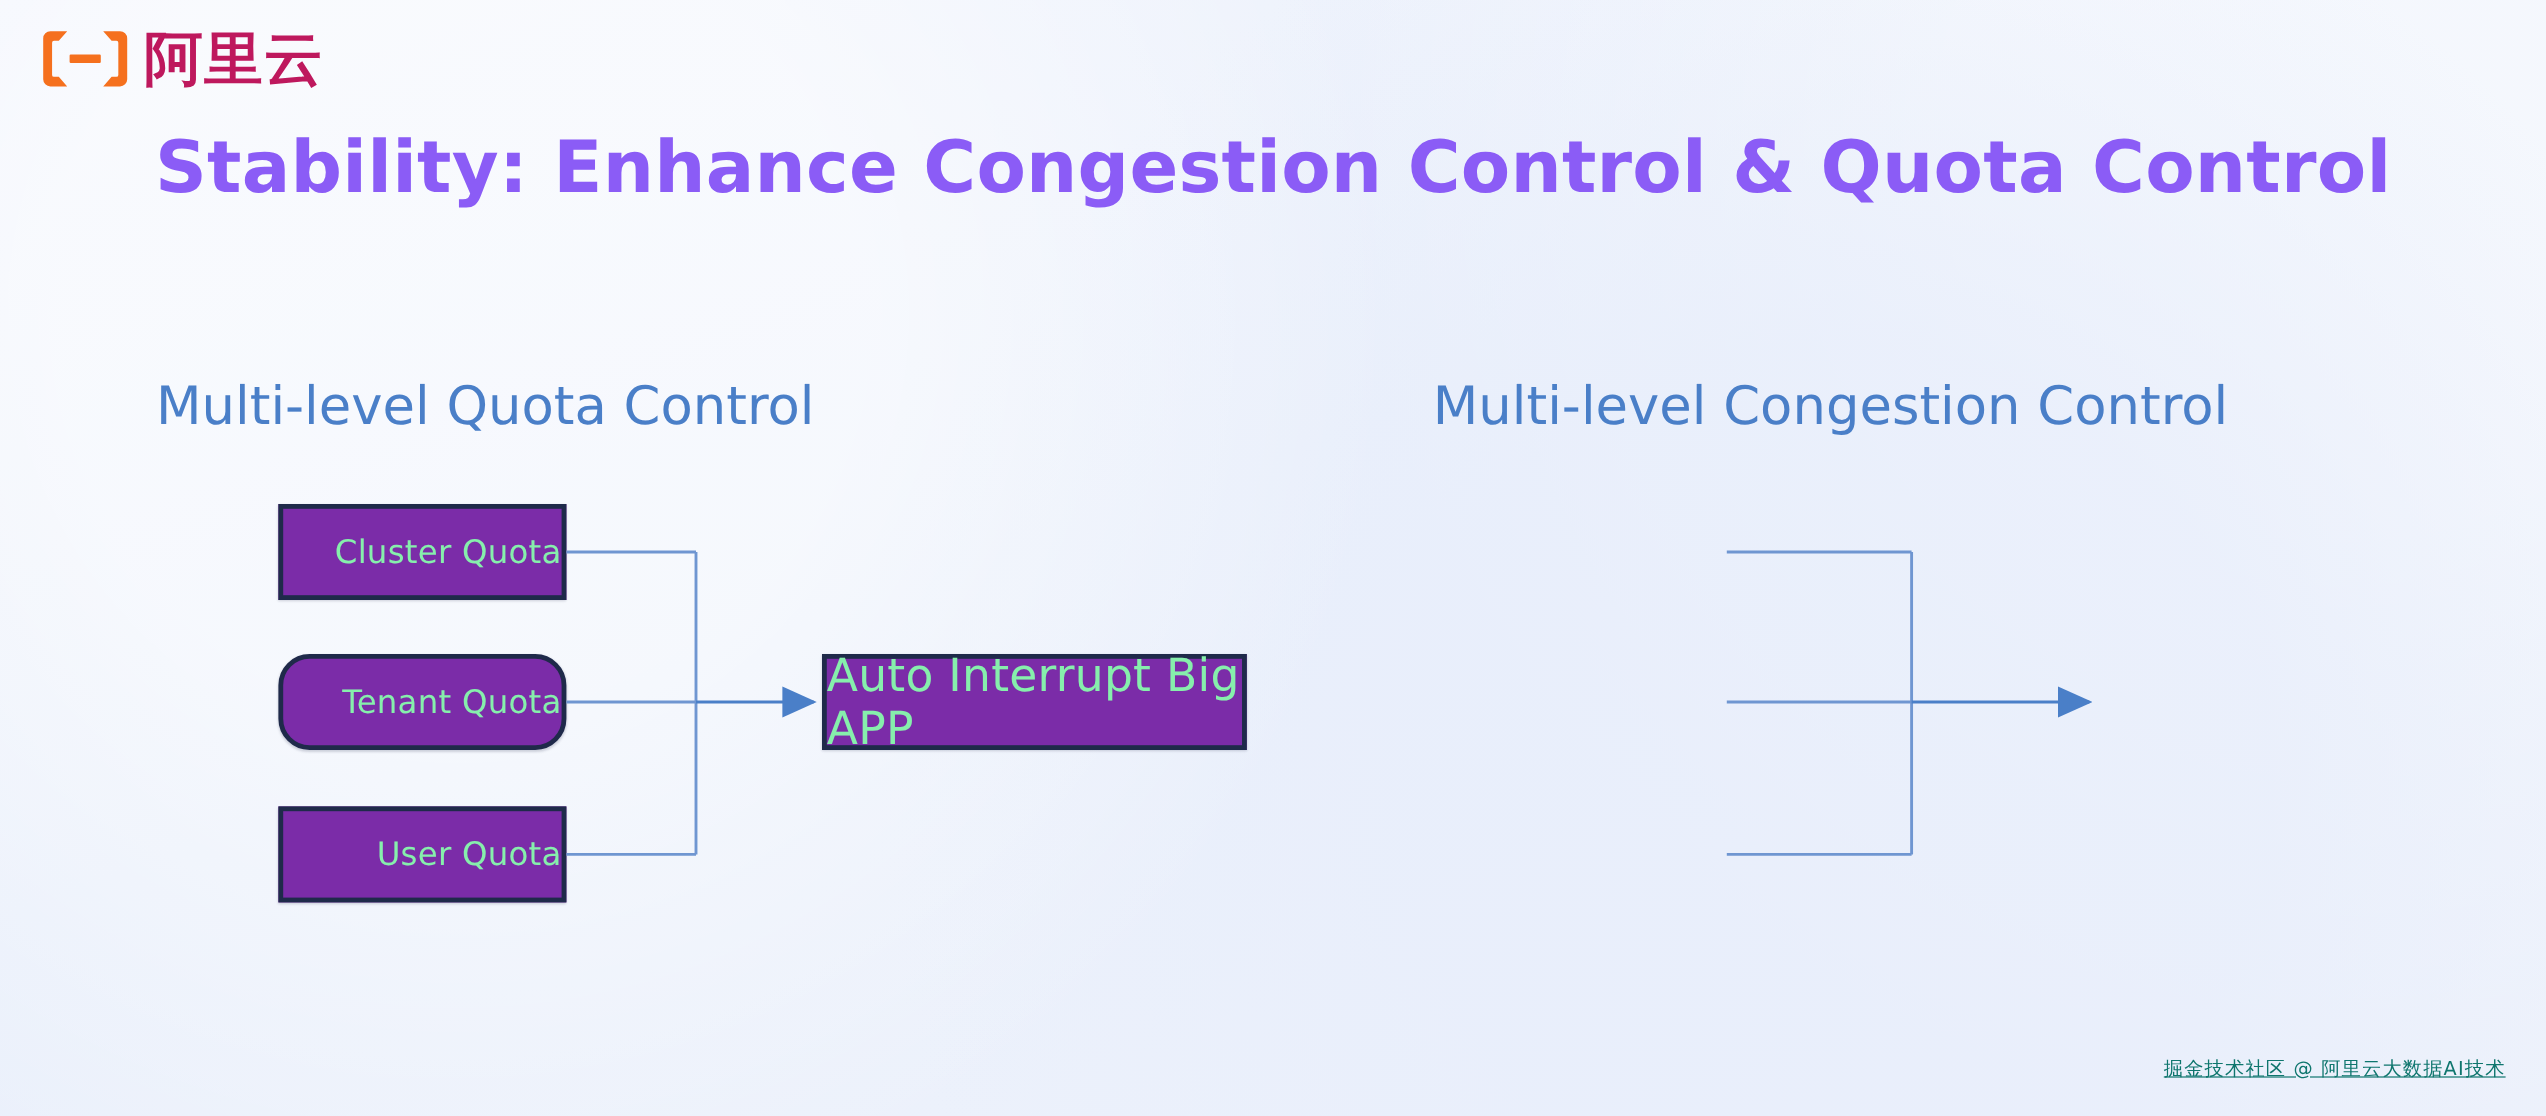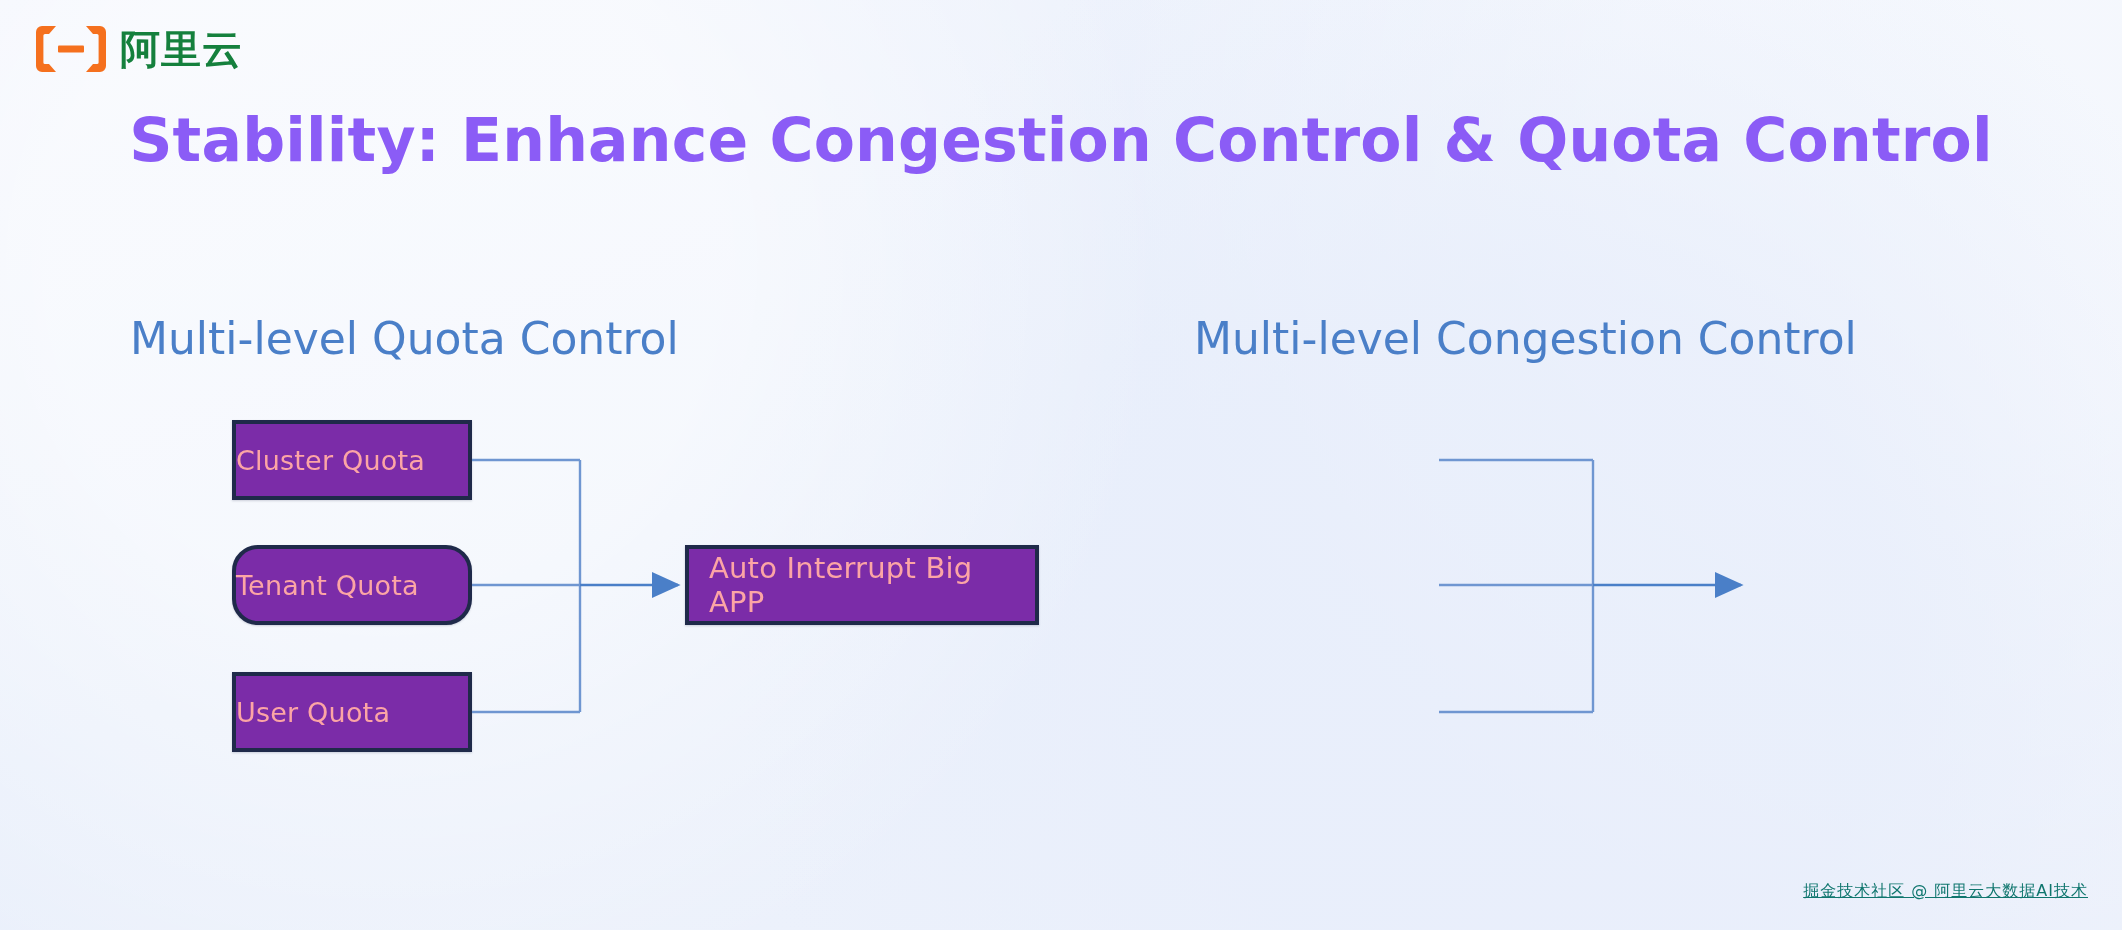--- a/index.html
+++ b/index.html
@@ -21,21 +21,21 @@
     pointer-events:none;
   }
 
   
   .logo{
     position:absolute;left:34px;top:24px;
     display:flex;align-items:center;gap:12px;
   }
   .logo-mark{width:74px;height:50px;display:block;}
   .logo-text{
-    font-size:40px;font-weight:700;color:#15803d;
+    font-size:49px;font-weight:700;color:#be185d;
     letter-spacing:1px;line-height:1;
     font-family:"DejaVu Sans","Liberation Sans",sans-serif;
   }
 
   
   .slide-title{
     position:absolute;left:0;right:0;top:105px;
     text-align:center;
     font-size:60px;font-weight:700;
     color:#8b5cf6;
@@ -56,29 +56,29 @@
   }
   .panel.left .panel-heading{left:130px;}
   .panel.right .panel-heading{left:133px;}
 
   
   .node{
     position:absolute;
     background:#7b2ca8;
     border:4px solid #1f2a4a;
     box-sizing:border-box;
-    display:flex;align-items:center;justify-content:flex-start;
-    color:#fca5a5;
+    display:flex;align-items:center;justify-content:flex-end;
+    color:#86efac;
     font-size:27px;
     letter-spacing:0.2px;
     font-family:"DejaVu Sans","Liberation Sans",sans-serif;
     box-shadow:0 1px 2px rgba(20,25,60,0.18);
   }
   .node.src{width:240px;height:80px;}
-  .node.dst{width:354px;height:80px;font-size:29px;padding-left:20px;}
+  .node.dst{width:354px;height:80px;font-size:38px;}
 
   .panel.left  .src{left:232px;}
   .panel.left  .dst{left:685px;top:545px;}
 
   .row-a{top:420px;}
   .row-b{top:545px;border-radius:26px;}
   .row-c{top:672px;}
 
   
   .wires{position:absolute;left:0;top:0;width:2122px;height:930px;pointer-events:none;}

